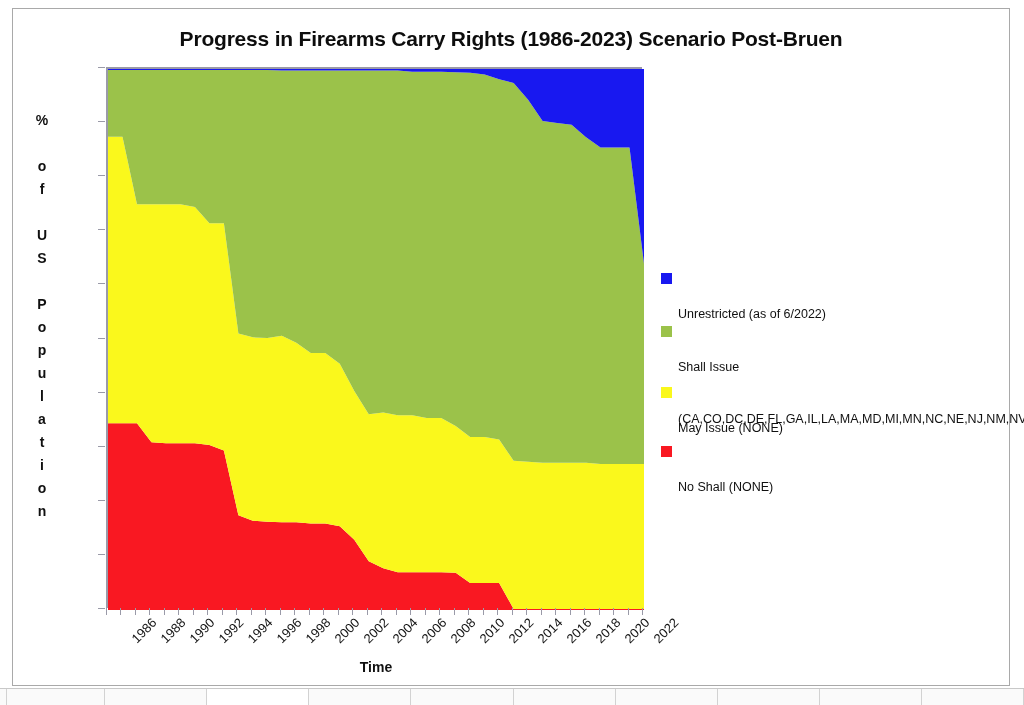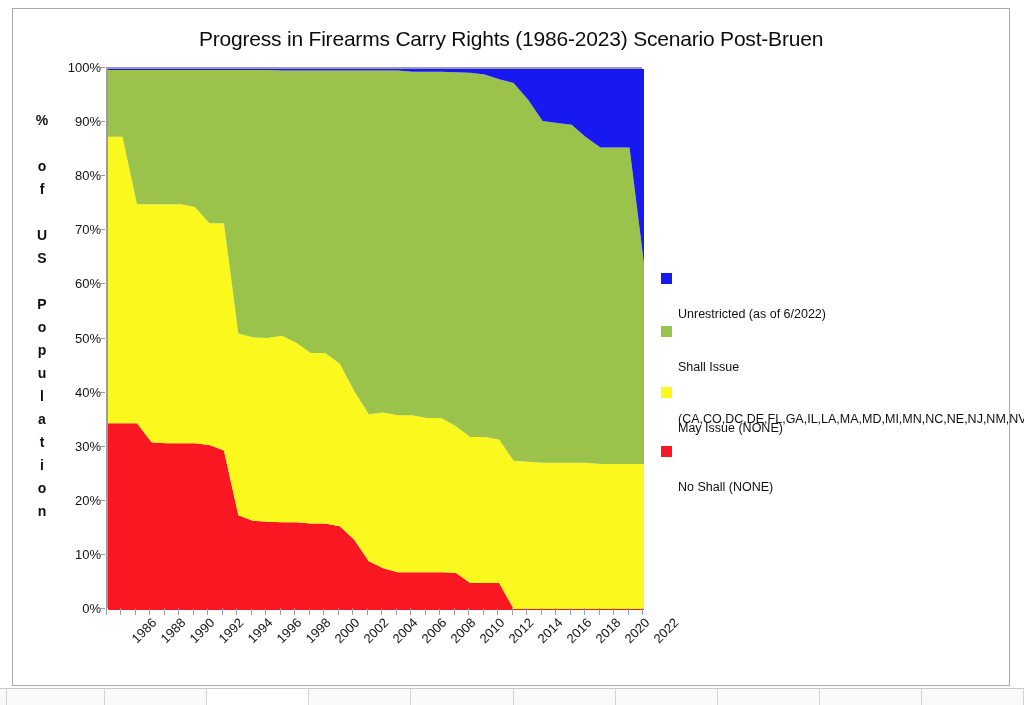--- a/index.html
+++ b/index.html
@@ -29,21 +29,21 @@
     position:absolute;left:12px;top:8px;width:998px;height:678px;
     background:#ffffff;
     border:1px solid #a9a9a9;
     box-sizing:border-box;
   }
 
   
   #chart-title{
     position:absolute;left:0;right:0;top:18px;
     text-align:center;
-    font-size:21px;font-weight:normal;color:#0d0d0d;
+    font-size:21px;font-weight:bold;color:#0d0d0d;
     letter-spacing:-0.2px;
     font-family:"Liberation Sans", sans-serif;
   }
 
   
   
   #plot-wrap{
     position:absolute;
     left:93px;   
     top:58px;    
@@ -140,33 +140,20 @@
         <span>p</span>
         <span>u</span>
         <span>l</span>
         <span>a</span>
         <span>t</span>
         <span>i</span>
         <span>o</span>
         <span>n</span>
       </div>
 
-    <div id="y-ticks">
-        <div class="ytick-label" style="top: 0px;">100%</div>
-        <div class="ytick-label" style="top: 54.1px;">90%</div>
-        <div class="ytick-label" style="top: 108.2px;">80%</div>
-        <div class="ytick-label" style="top: 162.3px;">70%</div>
-        <div class="ytick-label" style="top: 216.4px;">60%</div>
-        <div class="ytick-label" style="top: 270.5px;">50%</div>
-        <div class="ytick-label" style="top: 324.6px;">40%</div>
-        <div class="ytick-label" style="top: 378.7px;">30%</div>
-        <div class="ytick-label" style="top: 432.8px;">20%</div>
-        <div class="ytick-label" style="top: 486.9px;">10%</div>
-        <div class="ytick-label" style="top: 541px;">0%</div>
-      </div>
     <div id="y-tickmarks">
         <div class="ytickmark" style="top: 0px;"></div>
         <div class="ytickmark" style="top: 54.1px;"></div>
         <div class="ytickmark" style="top: 108.2px;"></div>
         <div class="ytickmark" style="top: 162.3px;"></div>
         <div class="ytickmark" style="top: 216.4px;"></div>
         <div class="ytickmark" style="top: 270.5px;"></div>
         <div class="ytickmark" style="top: 324.6px;"></div>
         <div class="ytickmark" style="top: 378.7px;"></div>
         <div class="ytickmark" style="top: 432.8px;"></div>
@@ -239,20 +226,21 @@
         <div class="xlab" style="left: 303.73px;">2006</div>
         <div class="xlab" style="left: 332.703px;">2008</div>
         <div class="xlab" style="left: 361.676px;">2010</div>
         <div class="xlab" style="left: 390.649px;">2012</div>
         <div class="xlab" style="left: 419.622px;">2014</div>
         <div class="xlab" style="left: 448.595px;">2016</div>
         <div class="xlab" style="left: 477.568px;">2018</div>
         <div class="xlab" style="left: 506.541px;">2020</div>
         <div class="xlab" style="left: 535.514px;">2022</div>
       </div>
+    <div id="x-axis-title">Time</div>
 
     <div id="legend">
         <div class="legend-entry" style="top: 17px;">
           <span class="legend-swatch" style="background: rgb(24, 24, 240);"></span>
           <span class="legend-text">
             <span class="legend-sub">Unrestricted (as of 6/2022)</span>
           </span>
         </div>
         <div class="legend-entry" style="top: 70px;">
           <span class="legend-swatch" style="background: rgb(155, 194, 74);"></span>

